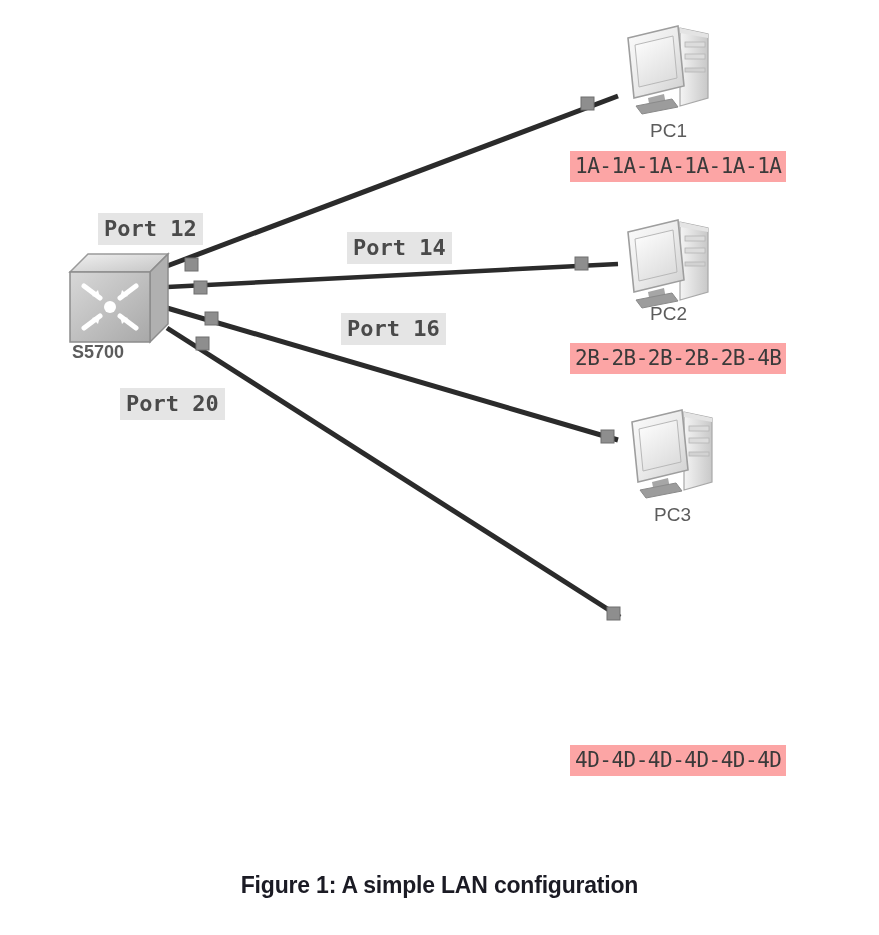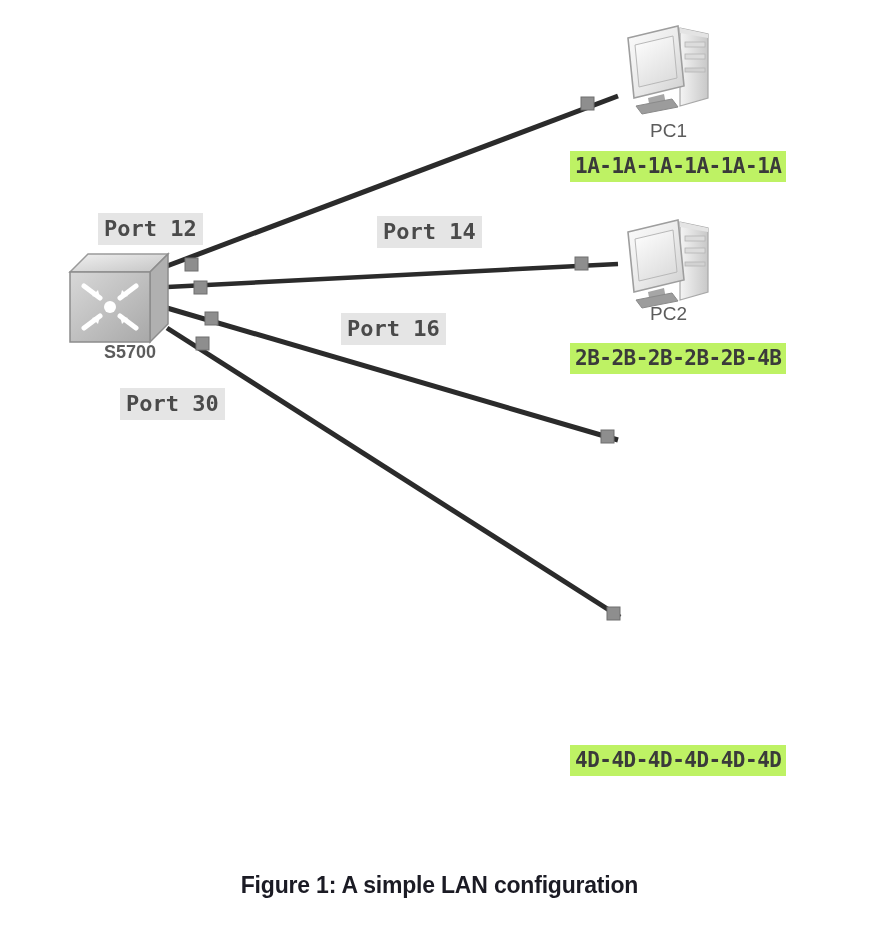--- a/index.html
+++ b/index.html
@@ -60,23 +60,23 @@
     font-size: 19px;
     color: #5c5c5c;
     white-space: nowrap;
     letter-spacing: 0px;
   }
 
   .mac-label {
     position: absolute;
     font-family: "DejaVu Sans Mono", monospace;
     font-size: 21px;
-    font-weight: 700;
+    font-weight: 400;
     color: #3a3a3a;
-    background: #bef264;
+    background: #fca5a5;
     white-space: nowrap;
     padding: 3px 5px 4px 5px;
     letter-spacing: -0.5px;
   }
 
   .port-label {
     position: absolute;
     font-family: "DejaVu Sans Mono", monospace;
     font-size: 22px;
     font-weight: 700;
@@ -87,21 +87,20 @@
     letter-spacing: 0px;
   }
 
   .switch-name {
     position: absolute;
     font-family: "Liberation Sans", sans-serif;
     font-size: 18px;
     font-weight: 700;
     color: #5c5c5c;
     white-space: nowrap;
-    margin-left: 32px;
   }
 
   #figure-caption {
     position: absolute;
     left: 0;
     top: 872px;
     width: 879px;
     text-align: center;
     font-family: "Liberation Sans", sans-serif;
     font-size: 23px;
@@ -205,23 +204,23 @@
           <polygon points="38,70 30,72 36,78"></polygon>
           <polygon points="58,70 66,72 60,78"></polygon>
         </g>
         <circle cx="48" cy="61" r="6" fill="#ffffff"></circle>
       </svg>
     </div>
     <div class="switch-name" style="left:10px; top:96px;">S5700</div>
   </div>
 
   <div class="port-label" style="left:98px; top:213px;">Port 12</div>
-  <div class="port-label" style="left:347px; top:216px;margin-left:30px;">Port 14</div>
+  <div class="port-label" style="left:347px; top:232px;">Port 14</div>
   <div class="port-label" style="left:341px; top:313px;">Port 16</div>
-  <div class="port-label" style="left:120px; top:388px;">Port 30</div>
+  <div class="port-label" style="left:120px; top:388px;">Port 20</div>
 
   <div class="device" style="left:612px; top:20px;">
     <div class="pc-icon">
       <svg width="110" height="100" viewBox="0 0 110 100">
 
         <polygon points="68,8 96,14 96,78 68,86" fill="url(#towerGrad)" stroke="#a8a8a8" stroke-width="1.2"></polygon>
         <polygon points="68,8 96,14 96,18 68,13" fill="#e4e4e4"></polygon>
         <rect x="73" y="22" width="20" height="5" fill="#dcdcdc" stroke="#b5b5b5" stroke-width="0.8"></rect>
         <rect x="73" y="34" width="20" height="5" fill="#dcdcdc" stroke="#b5b5b5" stroke-width="0.8"></rect>
         <rect x="73" y="48" width="20" height="4" fill="#d2d2d2" stroke="#b5b5b5" stroke-width="0.8"></rect>
@@ -250,18 +249,34 @@
         <polygon points="16,18 66,6 72,66 22,78" fill="url(#monGrad)" stroke="#9e9e9e" stroke-width="1.6"></polygon>
         <polygon points="23,25 61,16 65,58 27,67" fill="url(#screenGrad)" stroke="#b8b8b8" stroke-width="1"></polygon>
         <polygon points="36,78 52,74 54,85 38,89" fill="#a6a6a6"></polygon>
         <polygon points="24,86 60,79 66,87 30,94" fill="#9c9c9c" stroke="#8a8a8a" stroke-width="1"></polygon>
       </svg>
     </div>
     <div class="device-name" style="left:38px; top:89px;">PC2</div>
   </div>
   <div class="mac-label" style="left:570px; top:343px;">2B-2B-2B-2B-2B-4B</div>
 
+  <div class="device" style="left:616px; top:404px;">
+    <div class="pc-icon">
+      <svg width="110" height="100" viewBox="0 0 110 100">
+        <polygon points="68,8 96,14 96,78 68,86" fill="url(#towerGrad)" stroke="#a8a8a8" stroke-width="1.2"></polygon>
+        <polygon points="68,8 96,14 96,18 68,13" fill="#e4e4e4"></polygon>
+        <rect x="73" y="22" width="20" height="5" fill="#dcdcdc" stroke="#b5b5b5" stroke-width="0.8"></rect>
+        <rect x="73" y="34" width="20" height="5" fill="#dcdcdc" stroke="#b5b5b5" stroke-width="0.8"></rect>
+        <rect x="73" y="48" width="20" height="4" fill="#d2d2d2" stroke="#b5b5b5" stroke-width="0.8"></rect>
+        <polygon points="16,18 66,6 72,66 22,78" fill="url(#monGrad)" stroke="#9e9e9e" stroke-width="1.6"></polygon>
+        <polygon points="23,25 61,16 65,58 27,67" fill="url(#screenGrad)" stroke="#b8b8b8" stroke-width="1"></polygon>
+        <polygon points="36,78 52,74 54,85 38,89" fill="#a6a6a6"></polygon>
+        <polygon points="24,86 60,79 66,87 30,94" fill="#9c9c9c" stroke="#8a8a8a" stroke-width="1"></polygon>
+      </svg>
+    </div>
+    <div class="device-name" style="left:38px; top:100px;">PC3</div>
+  </div>
 
   <div class="mac-label" style="left:570px; top:737px;margin-top:8px;">4D-4D-4D-4D-4D-4D</div>
 
   <div id="figure-caption">Figure 1: A simple LAN configuration</div>
 
 </div>
 
 </body></html>

